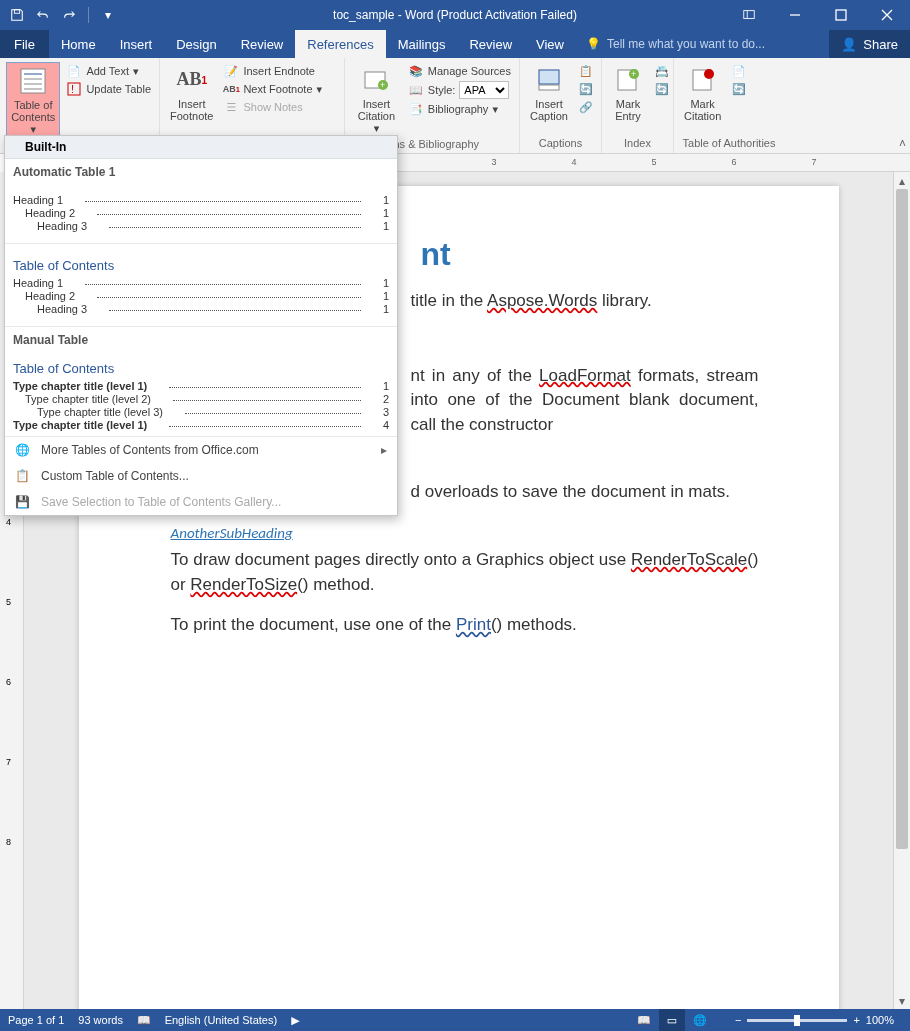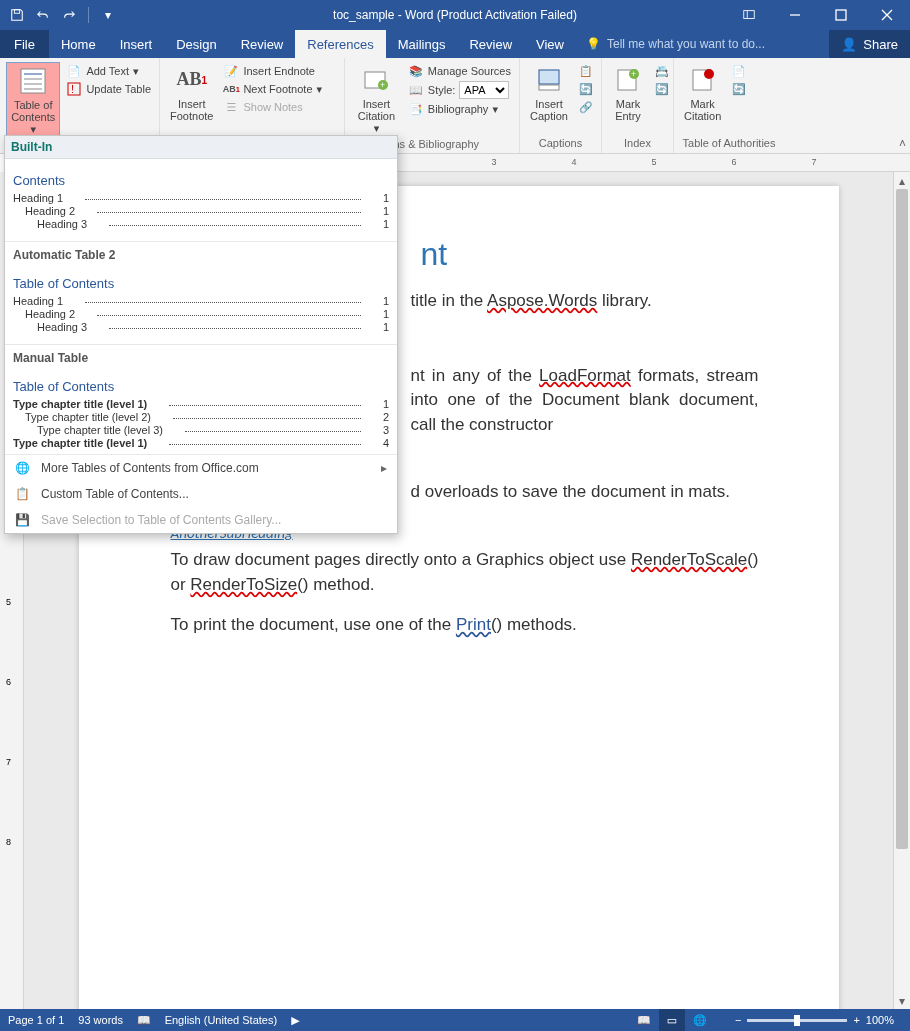--- a/index.html
+++ b/index.html
@@ -45,29 +45,29 @@
 .ruler-left { width:24px; background:#f3f3f3; border-right:1px solid #d3d3d3; position:relative;}
 .ruler-left .tlabel { position:absolute; left:6px; font-size:9px; transform: translateY(-50%) rotate(0);}
 .docarea { flex:1; overflow:auto; display:flex; justify-content:center; background:#eaeaea; padding-top:14px;}
 .page { width:760px; min-height:940px; background:#fff; box-shadow:0 0 6px rgba(0,0,0,.2); padding:50px 80px 60px 92px;}
 .scrollbar-v { width:17px; background:#f3f3f3; border-left:1px solid #d3d3d3; display:flex; flex-direction:column;}
 .sb-btn { height:17px; display:flex; align-items:center; justify-content:center; color:#666; cursor:pointer;}
 .sb-track { flex:1; position:relative;}
 .sb-thumb { position:absolute; left:2px; right:2px; top:0; height:660px; background:#c2c2c2; border-radius:2px; cursor:pointer;}
 
 
-.page h1 { font-family: "Calibri Light","Segoe UI"; font-size:32px; color:#2e75b6; font-weight:400;}
+.page h1 { font-family: "Calibri Light","Segoe UI"; font-size:32px; color:#2e75b6; font-weight:700;}
 .page p { font-family: Calibri, "Segoe UI"; font-size:17px; color:#333; margin-top:16px; line-height:1.45; text-align:justify;}
 .u-red { text-decoration: underline wavy #d00;}
 .u-blue { text-decoration: underline wavy #2b579a; color:#2b579a;}
 .subh { color:#2e75b6; font-style:italic; text-decoration:underline; font-family:Calibri; font-size:15px; display:inline-block; margin-top:20px;}
 
 
 .toc-popup { position:absolute; left:4px; top:135px; width:394px; background:#fff; border:1px solid #c6c6c6; box-shadow:2px 4px 10px rgba(0,0,0,.25); z-index:100; font-size:12px;}
-.toc-head { background:#eceff3; border-bottom:1px solid #dadee3; padding:4px 6px; font-weight:600; color:#0f766e;}
+.toc-head { background:#eceff3; border-bottom:1px solid #dadee3; padding:4px 20px; font-weight:600; color:#000000;}
 .toc-section { padding:6px 8px 10px;}
 .toc-section.bordered { border-bottom:1px solid #e8e8e8;}
 .toc-title { font-weight:700; color:#555; margin-bottom:6px;}
 .toc-contitle { color:#2b579a; font-size:13px; margin-bottom:4px;}
 .toc-entry { display:flex; align-items:baseline; font-family:Georgia, "Times New Roman", serif; font-size:11px; color:#333; margin:1px 0;gap:18px;}
 .toc-entry .lead { flex:1; border-bottom:1px dotted #555; margin:0 4px; position:relative; top:-2px;}
 .toc-entry .lbl { white-space:nowrap;}
 .toc-entry.lv2 { padding-left:12px;justify-content:flex-end;}
 .toc-entry.lv3 { padding-left:24px;}
 .toc-entry.bold .lbl { font-weight:700;}
@@ -344,43 +344,42 @@
         <div class="sb-thumb"></div>
       </div>
     <div class="sb-btn">▾</div>
   </div>
 </div>
 
 <div class="toc-popup">
   <div class="toc-head">Built-In</div>
 
   <div class="toc-section bordered">
+    <div class="toc-title">Automatic Table 1</div>
     <div style="height:8px"></div>
-    <div class="toc-contitle">Contents</div>
     <div id="auto1rows">
         <div class="toc-entry">
           <span class="lbl">Heading 1</span>
           <span class="lead"></span>
           <span>1</span>
         </div>
         <div class="toc-entry lv2">
           <span class="lbl">Heading 2</span>
           <span class="lead"></span>
           <span>1</span>
         </div>
         <div class="toc-entry lv3">
           <span class="lbl">Heading 3</span>
           <span class="lead"></span>
           <span>1</span>
         </div>
       </div>
   </div>
 
   <div class="toc-section bordered">
-    <div class="toc-title">Automatic Table 2</div>
     <div style="height:8px"></div>
     <div class="toc-contitle">Table of Contents</div>
     <div id="auto2rows">
         <div class="toc-entry">
           <span class="lbl">Heading 1</span>
           <span class="lead"></span>
           <span>1</span>
         </div>
         <div class="toc-entry lv2">
           <span class="lbl">Heading 2</span>

